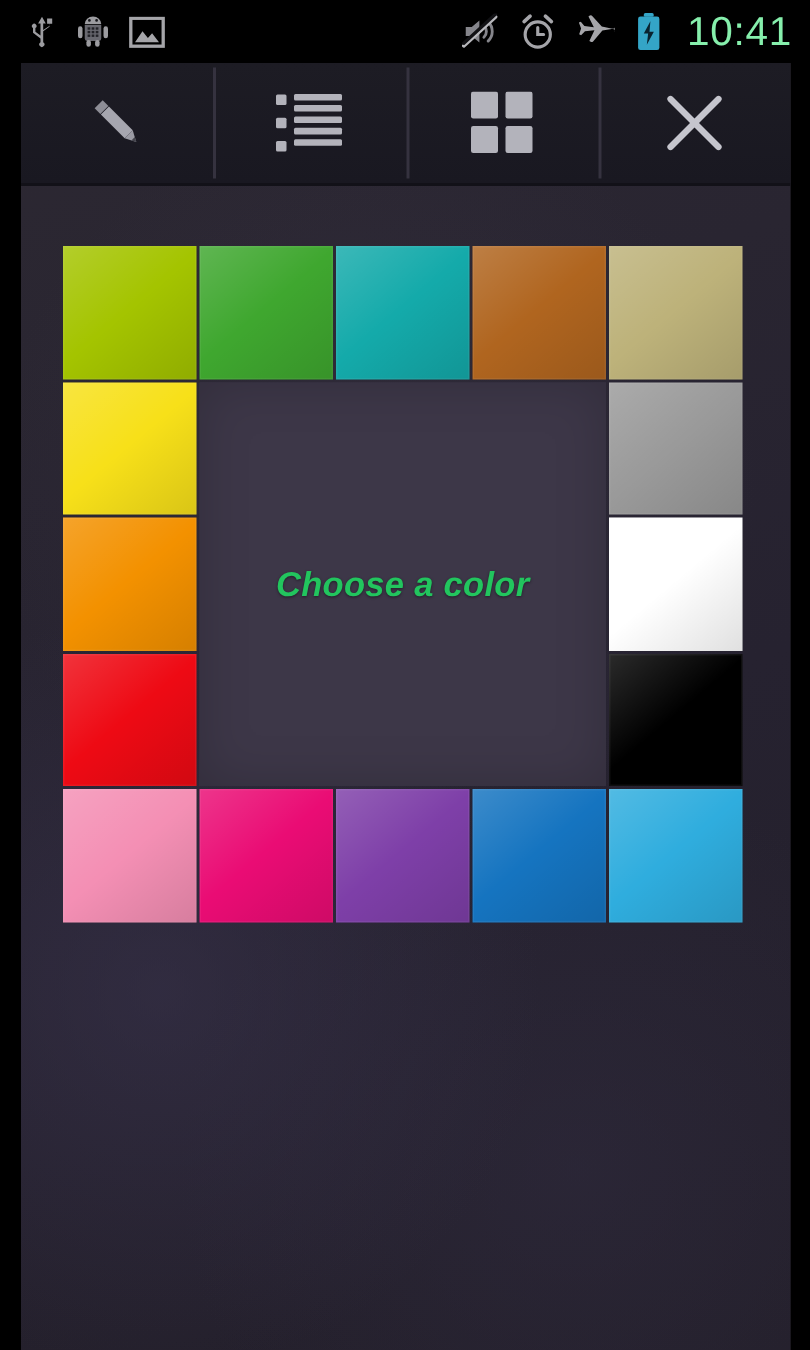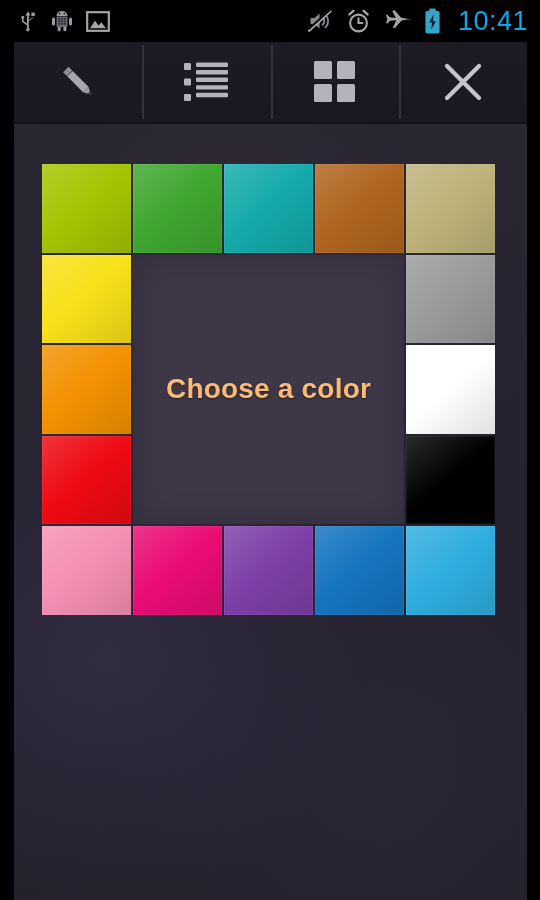--- a/index.html
+++ b/index.html
@@ -102,25 +102,26 @@
     pointer-events:none;
   }
   #center-panel {
     grid-column:2 / 5;
     grid-row:2 / 5;
     background:#3d3748;
     display:flex; align-items:center; justify-content:center;
     box-shadow:inset 0 0 34px rgba(0,0,0,.18);
   }
   #dialog-title {
-    color:#fdba74;
-    font-size:28px;
+    color:#22c55e;
+    font-size:23px;
     font-weight:bold;
     letter-spacing:.2px;
     text-shadow:0 1px 2px rgba(0,0,0,.45);
+    font-style:italic;
   }
 </style>
 </head>
 <body>
 
 <div id="screen">
 
   <div id="statusbar">
 
     <div id="status-left">
@@ -184,21 +185,21 @@
           <path d="M25.6 12.4 c.5 -1 -.2 -2.1 -1.3 -2.3 L17.2 8.7 L10.8 1.6 a1.2 1.2 0 0 0 -1.6 -.2 l-.9 .6 l3.6 7.1 l-6.3 -.8 l-2.4 -2.8 l-1.3 .5 l1.5 4 l-1.3 3.9 l1.3 .6 l2.6 -2.7 l6.3 -.6 l-3.4 7.2 l.9 .5 c.5 .3 1.2 .2 1.6 -.3 l6.2 -7.2 l7.2 -1.2 c.5 -.1 .9 -.4 1.1 -.8 Z" fill="#c2c2c7"></path>
         </svg>
       </span>
       <span class="sicon">
         <svg width="17" height="26" viewBox="0 0 17 26">
           <rect x="5.2" y="0.6" width="6.6" height="2.6" rx="1" fill="#3ec2ea"></rect>
           <rect x="1.4" y="3" width="14.2" height="22.4" rx="1.6" fill="#3ec2ea"></rect>
           <path d="M9.6 6.2 L5.2 14.4 H8.1 L7.2 21.8 L11.9 13.2 H9 Z" fill="#0c2a38"></path>
         </svg>
       </span>
-      <span id="clock" style="color: #0ea5e9;">10:41</span>
+      <span id="clock" style="color: #86efac;">10:41</span>
     </div>
   </div>
 
   <div id="app">
     <div id="app-bg"></div>
 
     <div id="toolbar">
 
       <div class="tb-btn">
         <svg width="54" height="54" viewBox="0 0 54 54">

